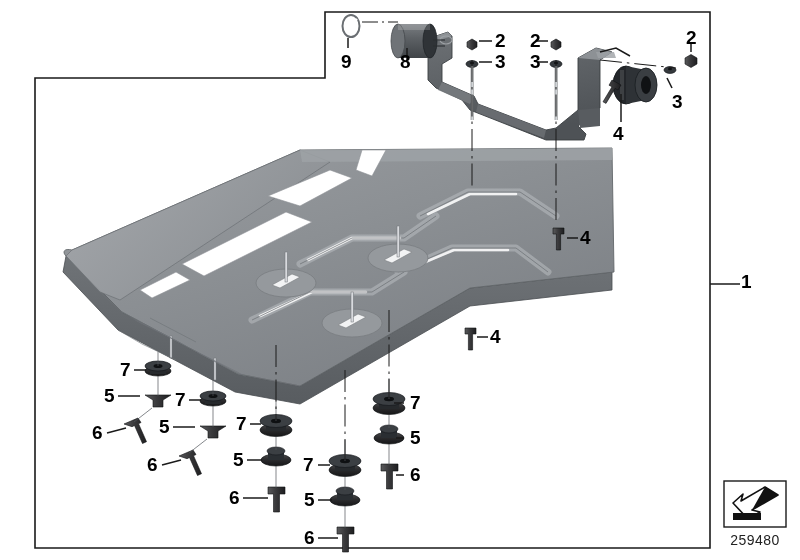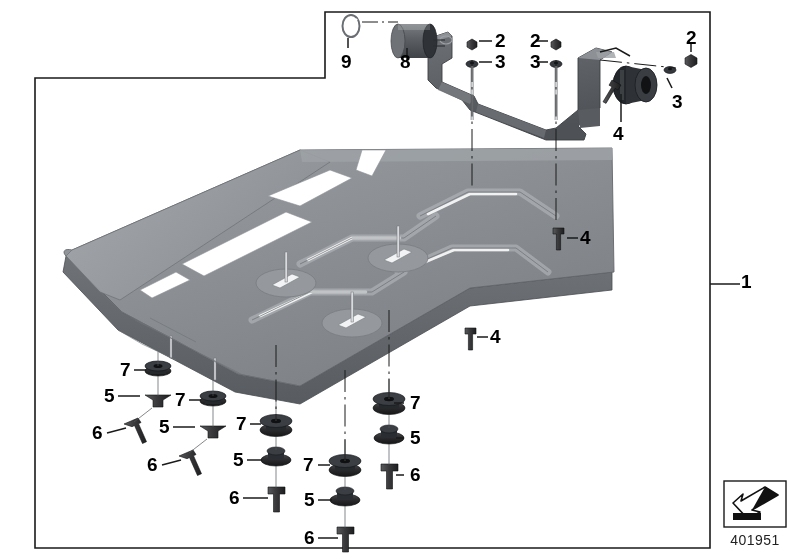--- a/index.html
+++ b/index.html
@@ -398,15 +398,15 @@
   <div class="callout" style="left:229px;top:488px;">6</div>
 
   <div class="callout" style="left:303px;top:455px;">7</div>
   <div class="callout" style="left:304px;top:490px;">5</div>
   <div class="callout" style="left:304px;top:528px;">6</div>
 
   <div class="callout" style="left:410px;top:393px;">7</div>
   <div class="callout" style="left:410px;top:428px;">5</div>
   <div class="callout" style="left:410px;top:465px;">6</div>
 
-  <div id="partnum">401951</div>
+  <div id="partnum">259480</div>
 
 </div>
 
 </body></html>

